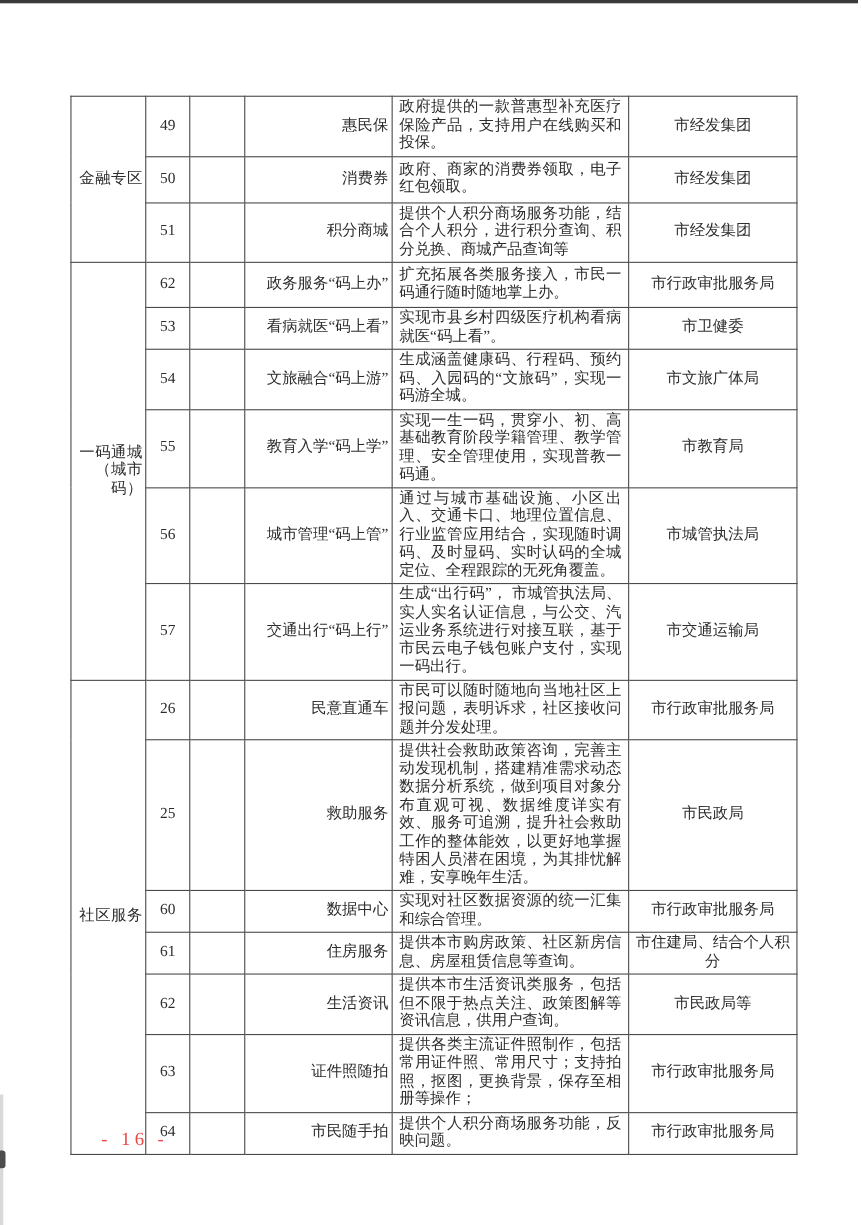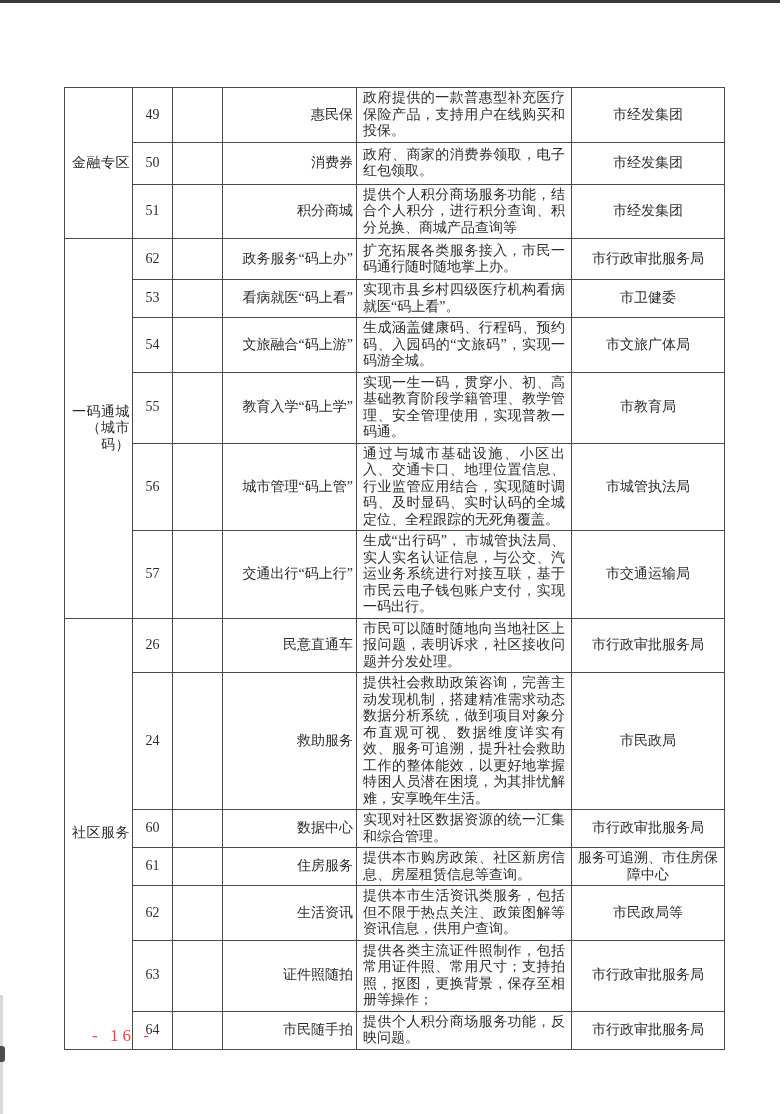--- a/index.html
+++ b/index.html
@@ -172,39 +172,39 @@
         </tr>
         <tr style="height: 51px;">
           <td class="cat" rowspan="7">社区服务</td>
           <td class="num">26</td>
           <td class="blank"></td>
           <td class="name">民意直通车</td>
           <td class="desc">市民可以随时随地向当地社区上报问题，表明诉求，社区接收问题并分发处理。</td>
           <td class="dept">市行政审批服务局</td>
         </tr>
         <tr style="height: 131px;">
-          <td class="num">24</td>
+          <td class="num">25</td>
           <td class="blank"></td>
           <td class="name">救助服务</td>
           <td class="desc">提供社会救助政策咨询，完善主动发现机制，搭建精准需求动态数据分析系统，做到项目对象分布直观可视、数据维度详实有效、服务可追溯，提升社会救助工作的整体能效，以更好地掌握特困人员潜在困境，为其排忧解难，安享晚年生活。</td>
           <td class="dept">市民政局</td>
         </tr>
         <tr style="height: 38px;">
           <td class="num">60</td>
           <td class="blank"></td>
           <td class="name">数据中心</td>
           <td class="desc">实现对社区数据资源的统一汇集和综合管理。</td>
           <td class="dept">市行政审批服务局</td>
         </tr>
         <tr style="height: 37px;">
           <td class="num">61</td>
           <td class="blank"></td>
           <td class="name">住房服务</td>
           <td class="desc">提供本市购房政策、社区新房信息、房屋租赁信息等查询。</td>
-          <td class="dept">服务可追溯、市住房保障中心</td>
+          <td class="dept">市住建局、结合个人积分</td>
         </tr>
         <tr style="height: 50px;">
           <td class="num">62</td>
           <td class="blank"></td>
           <td class="name">生活资讯</td>
           <td class="desc">提供本市生活资讯类服务，包括但不限于热点关注、政策图解等资讯信息，供用户查询。</td>
           <td class="dept">市民政局等</td>
         </tr>
         <tr style="height: 68px;">
           <td class="num">63</td>

